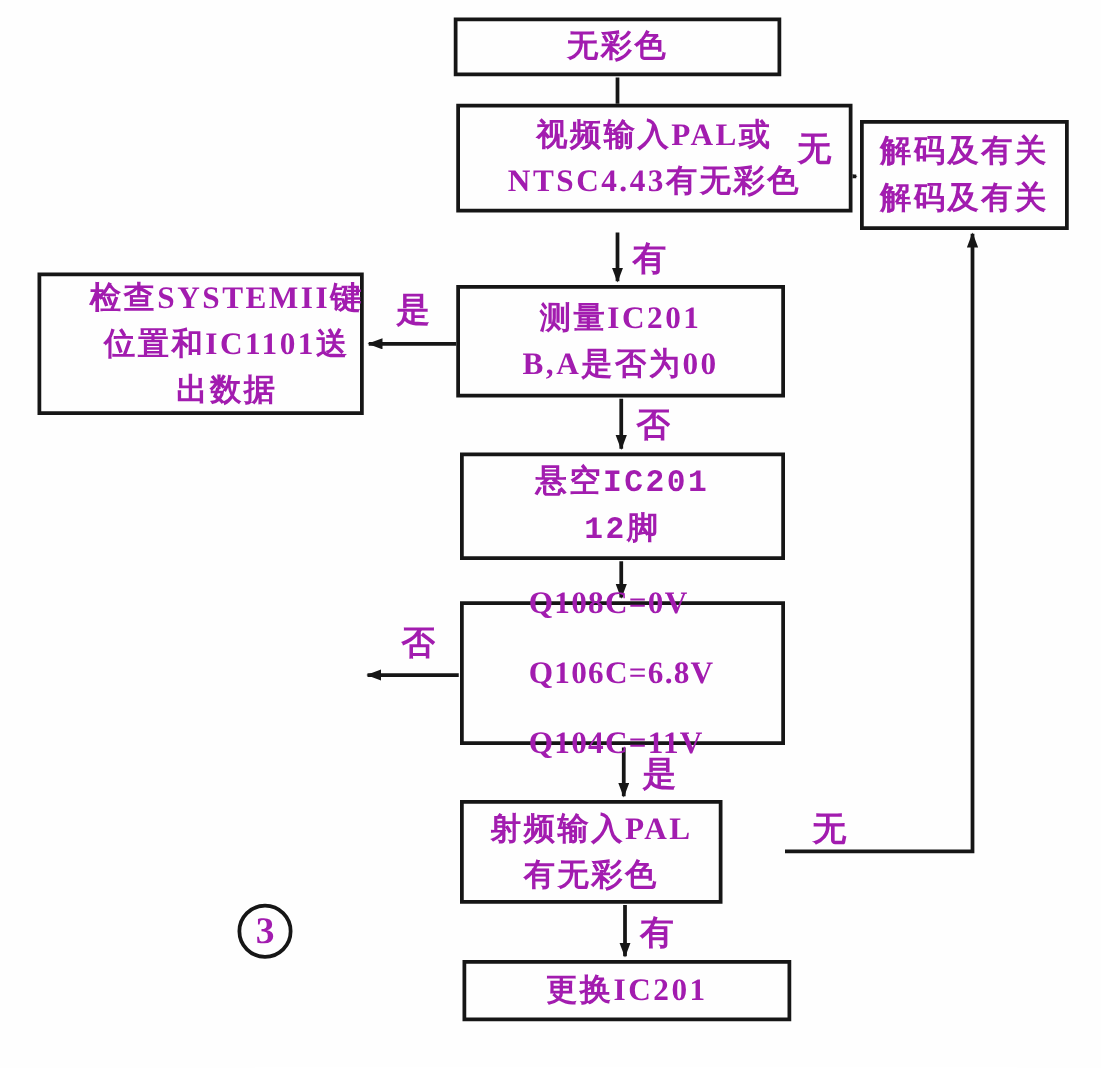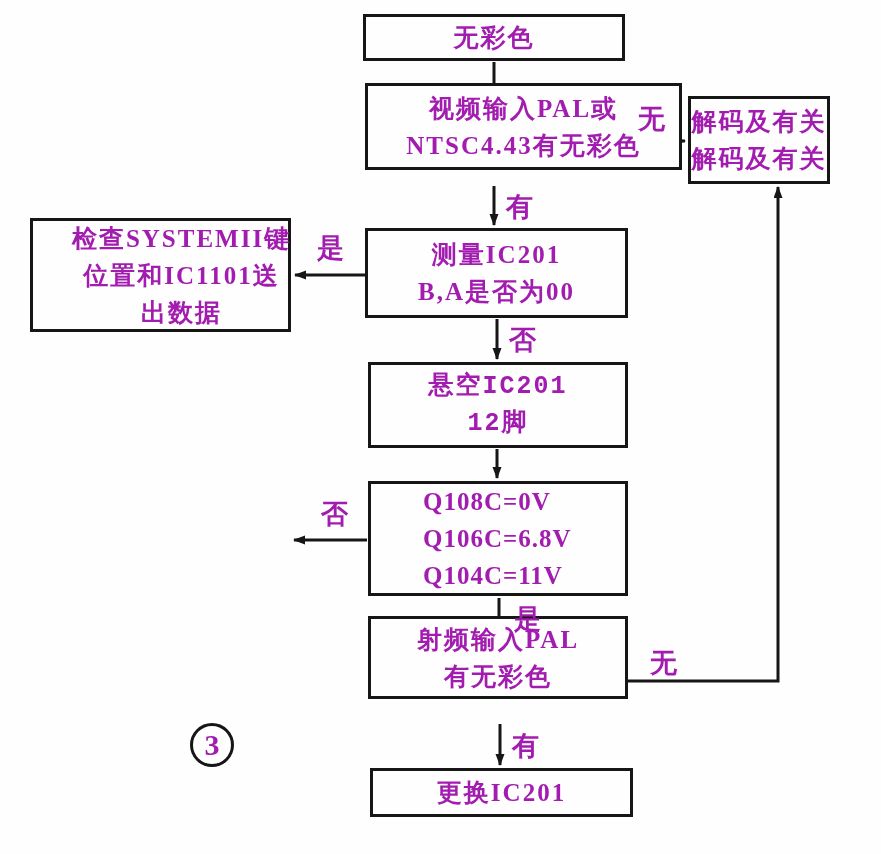--- a/index.html
+++ b/index.html
@@ -66,27 +66,27 @@
     display: flex;
     align-items: center;
     justify-content: center;
     font-size: 30px;
     font-weight: bold;
   }
 
   
   #node-no-color     { left: 363px; top: 14px;  width: 262px; height: 47px; }
   #node-video-input  { left: 365px; top: 83px;  width: 317px; height: 87px; }
-  #node-decoder      { left: 688px; top: 96px;  width: 142px; height: 88px; }
+  #node-decoder      { left: 688px; top: 96px;  width: 167px; height: 88px; }
   #node-check-system { left: 30px;  top: 218px; width: 261px; height: 114px; padding-left: 42px; }
   #node-measure      { left: 365px; top: 228px; width: 263px; height: 90px; }
   #node-float-pin    { left: 368px; top: 362px; width: 260px; height: 86px; font-family: Liberation Mono, monospace; }
-  #node-voltages     { left: 368px; top: 481px; width: 260px; height: 115px; }
+  #node-voltages     { left: 368px; top: 481px; width: 260px; height: 115px; gap: 19px; }
   #node-bias         { left: 29px;  top: 485px; width: 261px; height: 113px; }
-  #node-rf-input     { left: 368px; top: 616px; width: 260px; height: 83px; align-items: center; }
+  #node-rf-input     { left: 368px; top: 640px; width: 210px; height: 83px; align-items: center; }
   #node-replace      { left: 370px; top: 768px; width: 263px; height: 49px; }
 
   
   #label-video-no    { left: 638px; top: 104px; }
   #label-video-yes   { left: 506px; top: 192px; }
   #label-measure-yes { left: 317px; top: 233px; }
   #label-measure-no  { left: 509px; top: 325px; }
   #label-voltage-no  { left: 321px; top: 499px; }
   #label-voltage-yes { left: 514px; top: 604px; }
   #label-rf-no       { left: 650px; top: 648px; }

